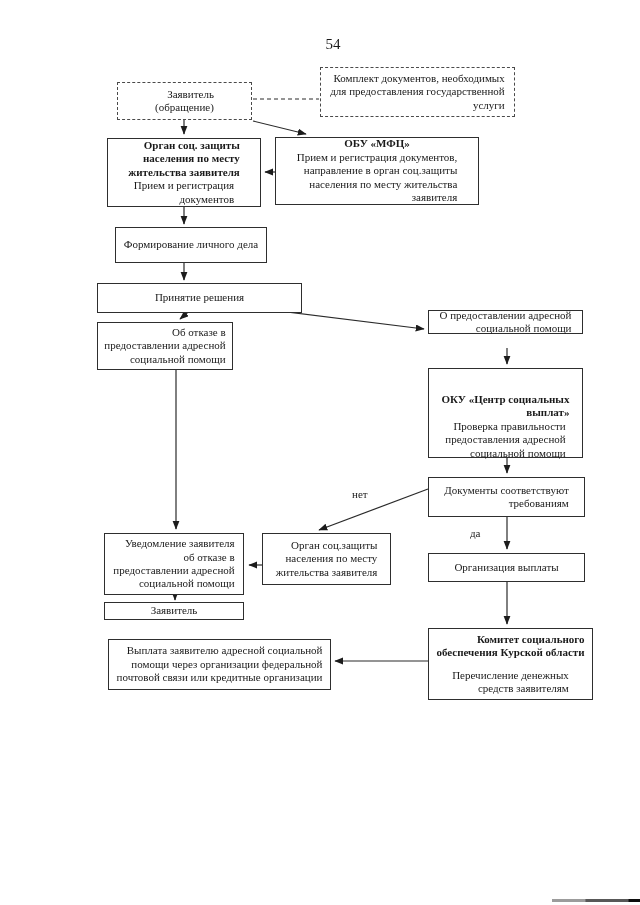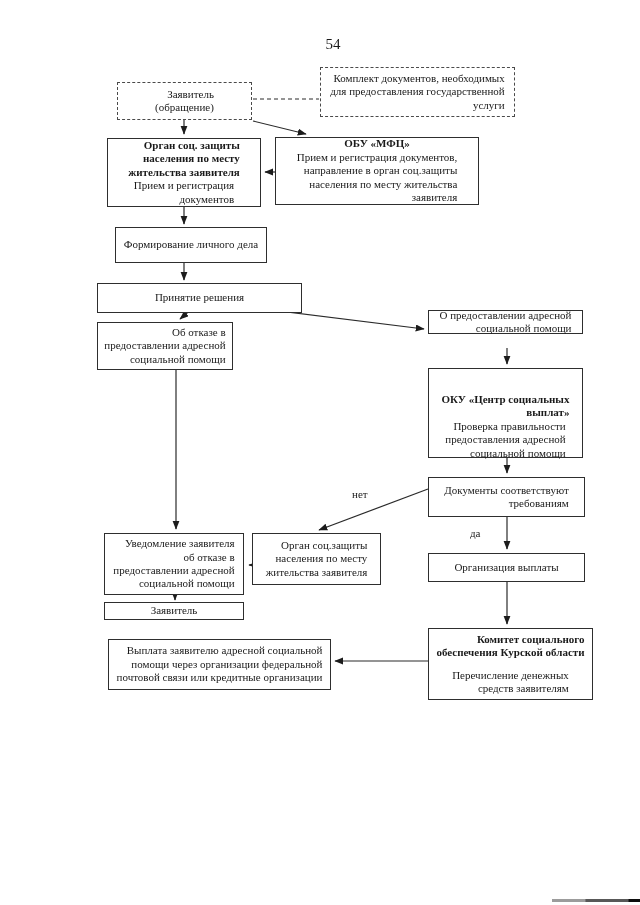--- a/index.html
+++ b/index.html
@@ -120,21 +120,21 @@
   </div>
 
   <div class="box" style="left:428px; top:477px; width:157px; height:40px;">
     <span>Документы соответствуют
 требованиям</span>
   </div>
 
   <div class="wire-label" style="left:352px; top:488px;">нет</div>
   <div class="wire-label" style="left:470px; top:527px;">да</div>
 
-  <div class="box" style="left:252px; top:533px; width:129px; height:52px;">
+  <div class="box" style="left:262px; top:533px; width:129px; height:52px;">
     <span>Орган соц.защиты
 населения по месту
 жительства заявителя</span>
   </div>
 
   <div class="box" style="left:104px; top:533px; width:140px; height:62px;">
     <span>Уведомление заявителя
 об отказе в
 предоставлении адресной
 социальной помощи</span>

